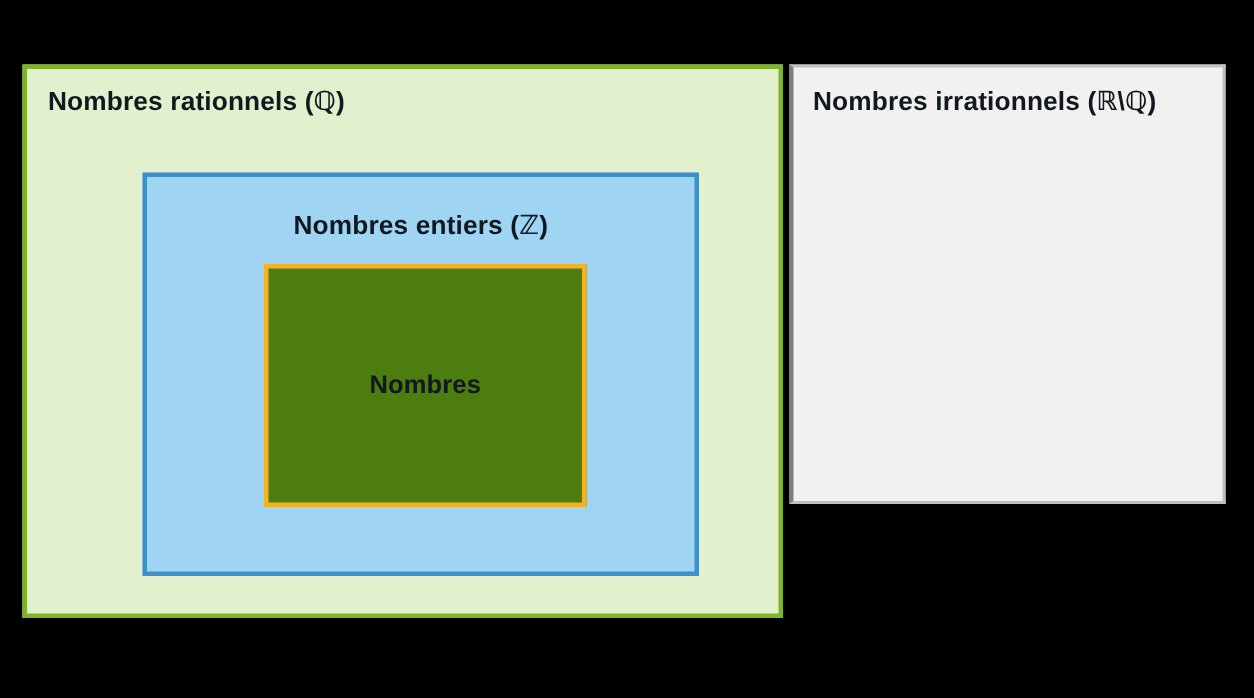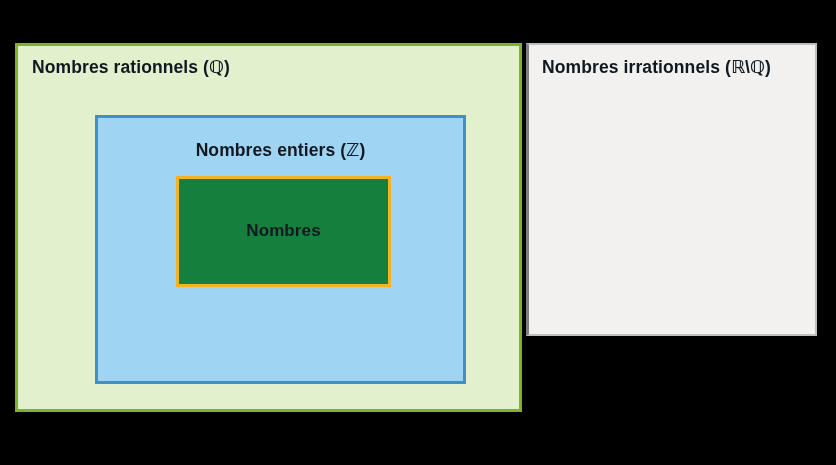--- a/index.html
+++ b/index.html
@@ -62,23 +62,23 @@
     top: 22px;
     text-align: center;
   }
 
   
   .set-naturals {
     position: absolute;
     left: 78px;
     top: 58px;
     width: 215px;
-    height: 111px;
+    height: 162px;
     box-sizing: border-box;
-    background: #15803d;
+    background: #4d7c0f;
     border: 3px solid #f5b324;
     display: flex;
     align-items: center;
     justify-content: center;
   }
   .set-naturals > .set-label {
     text-align: center;
     line-height: 1.32;
   }
 

